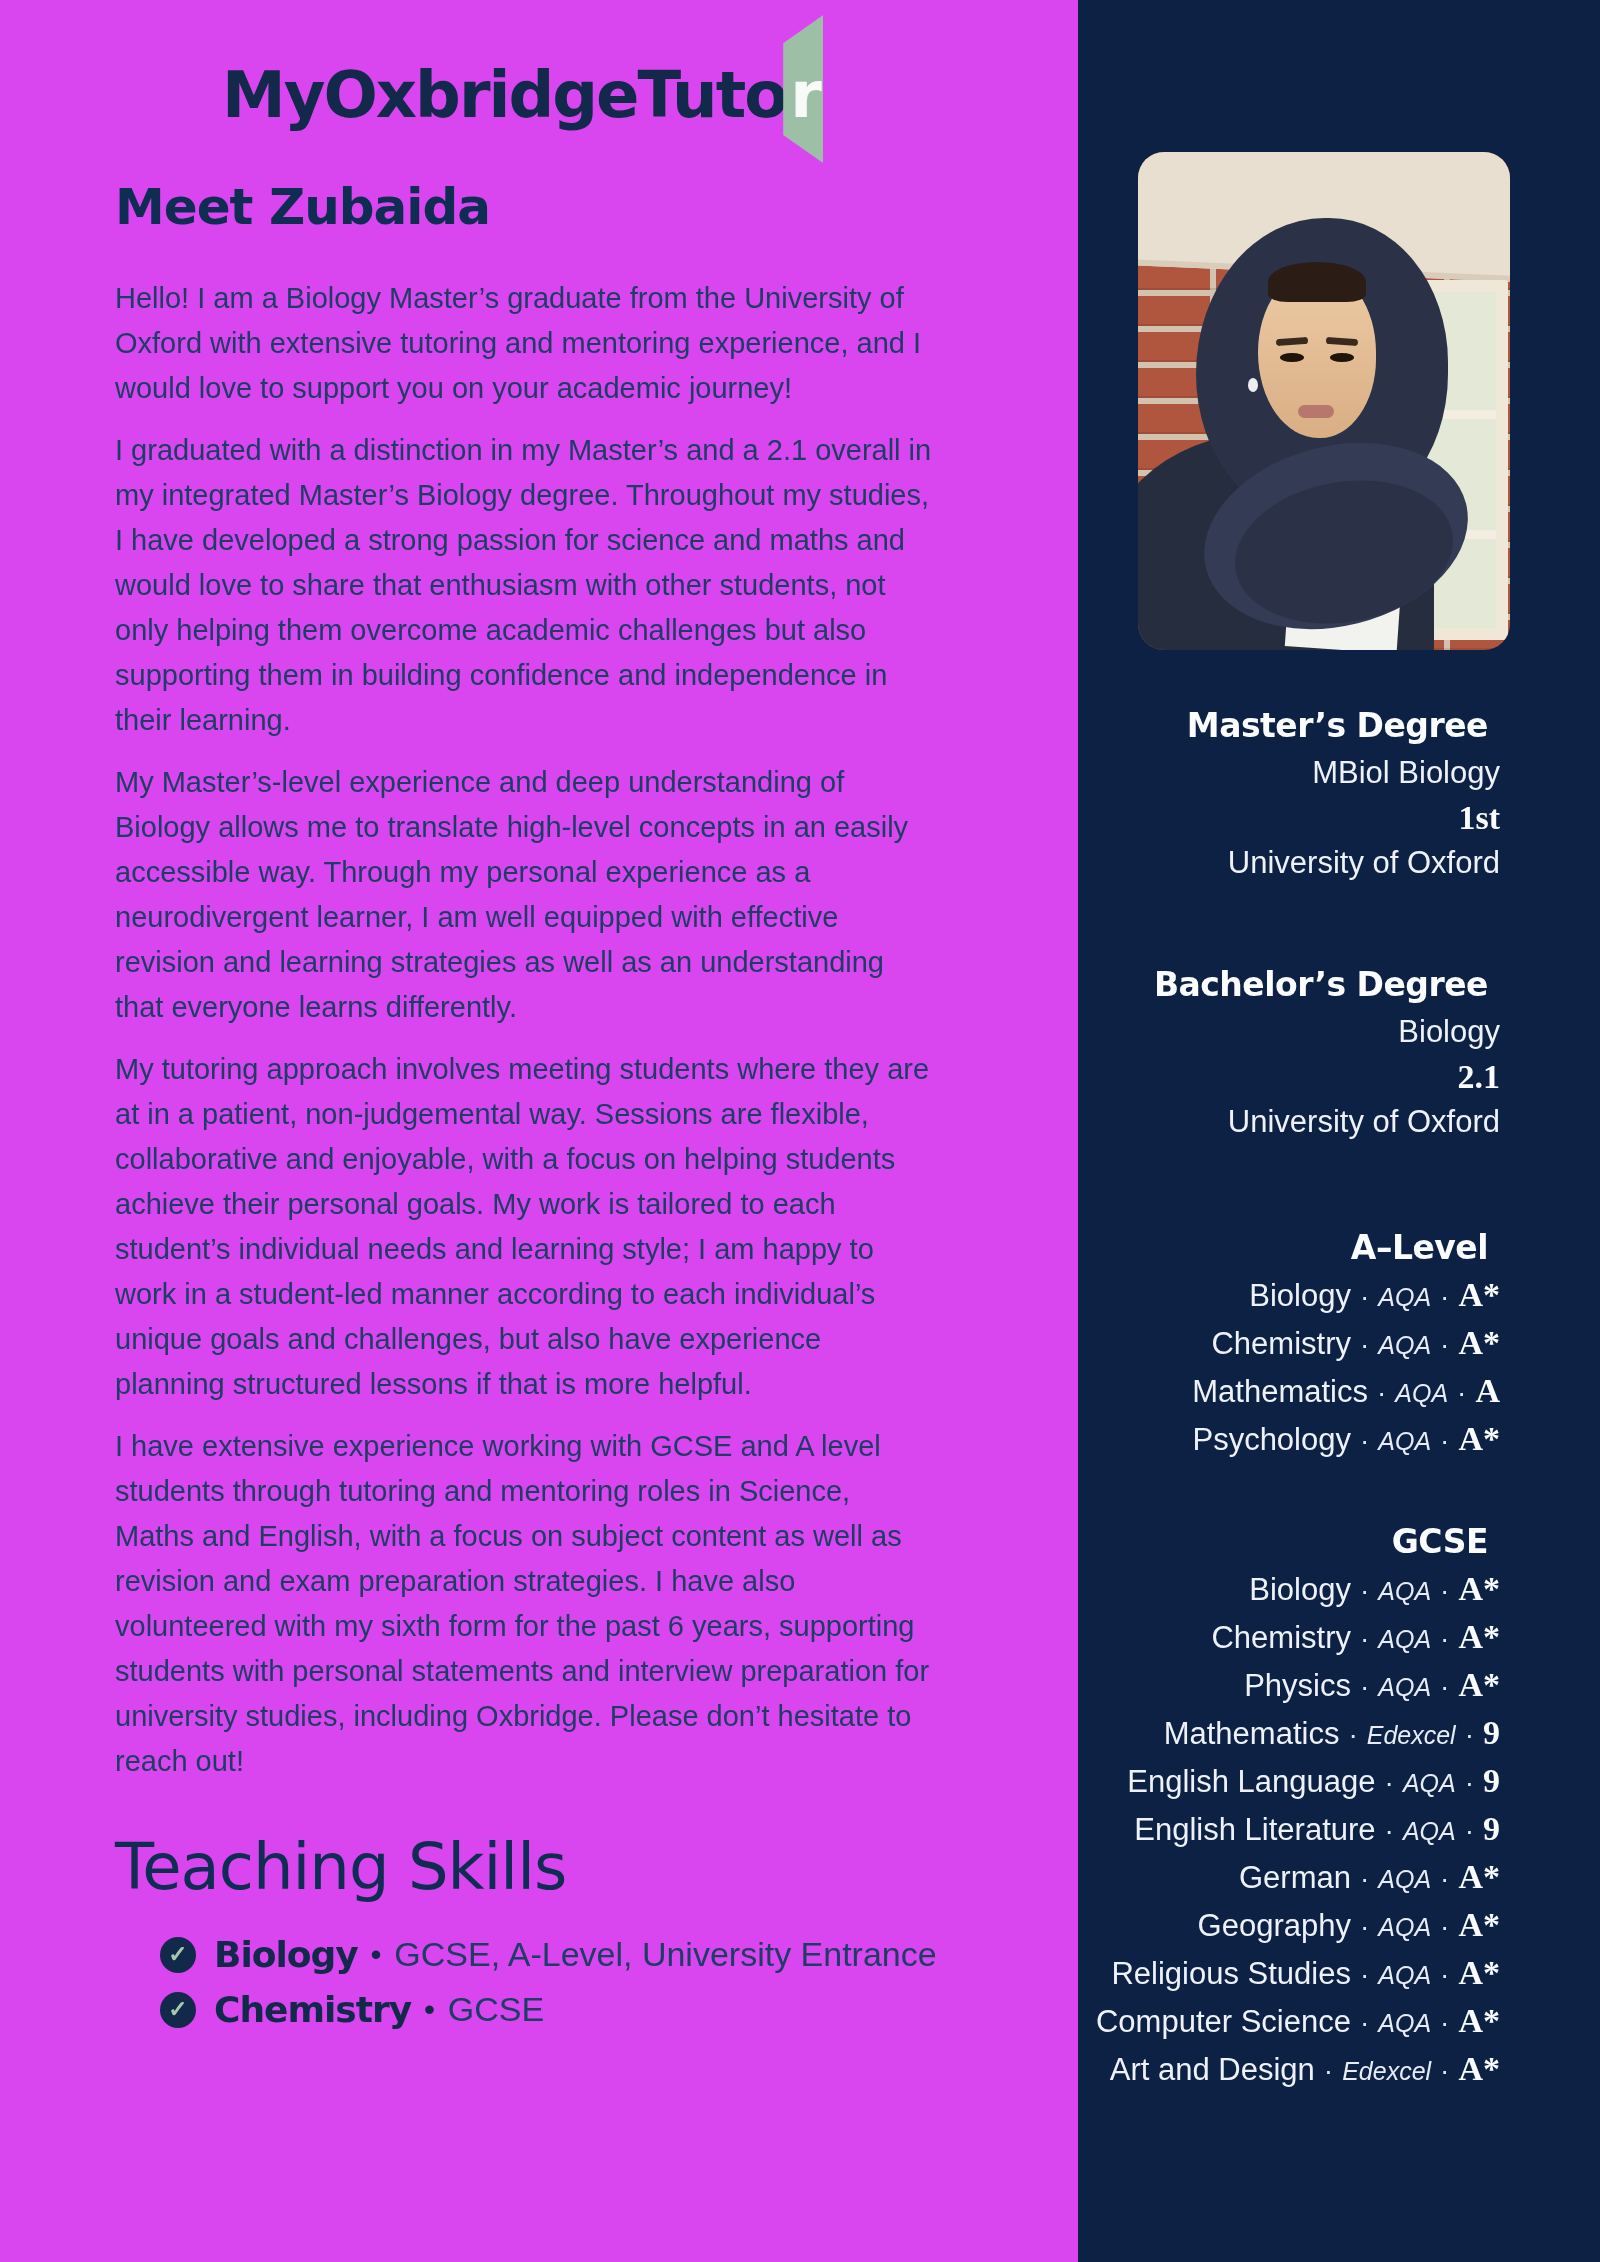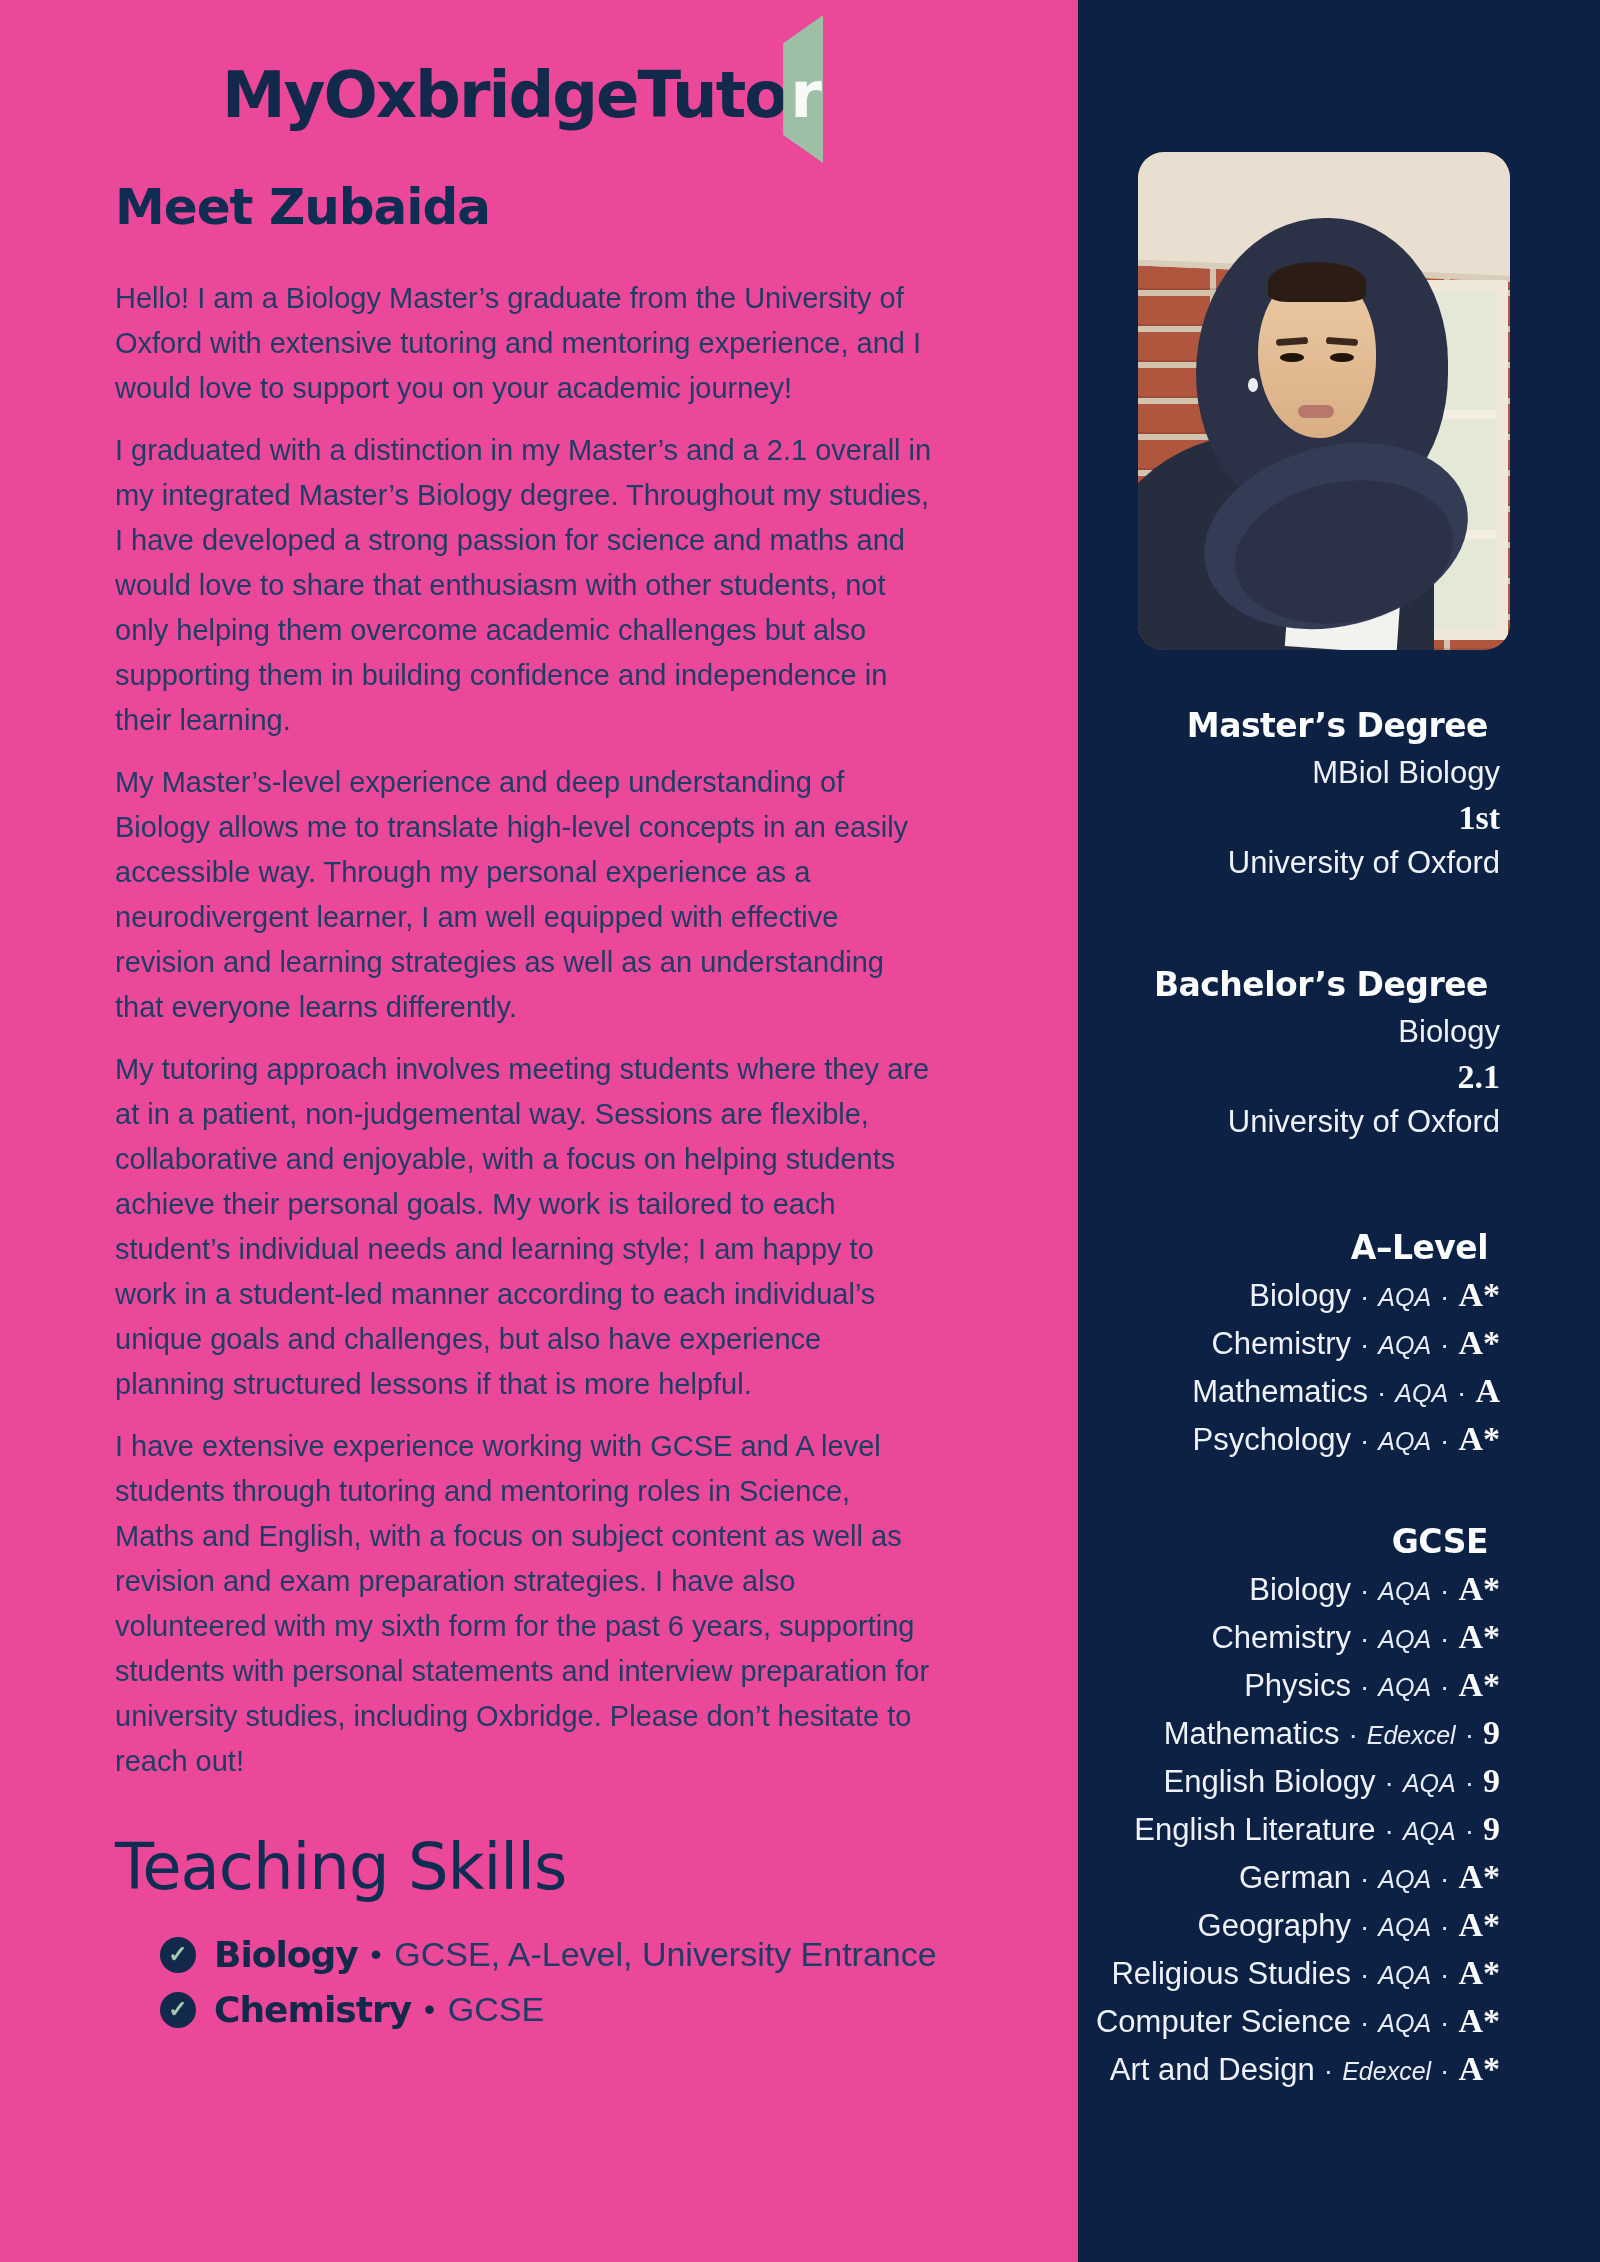--- a/index.html
+++ b/index.html
@@ -1,18 +1,18 @@
 <!DOCTYPE html>
 <html><head>
 <meta charset="utf-8">
 <style>
   html,body{margin:0;padding:0;background:#8a8f94;}
   .page{
     position:relative;width:1600px;height:2262px;margin:0 auto;
-    background:#ec4899;overflow:hidden;
+    background:#d946ef;overflow:hidden;
     font-family:"Liberation Sans",sans-serif;color:#1e3d66;
   }
 
   
   .left-col{position:absolute;top:0;left:0;width:1078px;}
 
   .logo{
     margin:58px 0 0 222px;display:inline-flex;align-items:baseline;
     font-family:"DejaVu Sans",sans-serif;font-weight:700;
     font-size:64px;letter-spacing:-2px;color:#13294b;white-space:nowrap;
@@ -231,21 +231,21 @@
       <div class="result-row"><span>Mathematics</span><span class="sep">·</span><span class="board">AQA</span><span class="sep">·</span><span class="res-grade">A</span></div>
       <div class="result-row"><span>Psychology</span><span class="sep">·</span><span class="board">AQA</span><span class="sep">·</span><span class="res-grade">A*</span></div>
     </section>
 
     <section class="side-section gcse">
       <h3 class="side-heading">GCSE</h3>
       <div class="result-row"><span>Biology</span><span class="sep">·</span><span class="board">AQA</span><span class="sep">·</span><span class="res-grade">A*</span></div>
       <div class="result-row"><span>Chemistry</span><span class="sep">·</span><span class="board">AQA</span><span class="sep">·</span><span class="res-grade">A*</span></div>
       <div class="result-row"><span>Physics</span><span class="sep">·</span><span class="board">AQA</span><span class="sep">·</span><span class="res-grade">A*</span></div>
       <div class="result-row"><span>Mathematics</span><span class="sep">·</span><span class="board">Edexcel</span><span class="sep">·</span><span class="res-grade">9</span></div>
-      <div class="result-row"><span>English Biology</span><span class="sep">·</span><span class="board">AQA</span><span class="sep">·</span><span class="res-grade">9</span></div>
+      <div class="result-row"><span>English Language</span><span class="sep">·</span><span class="board">AQA</span><span class="sep">·</span><span class="res-grade">9</span></div>
       <div class="result-row"><span>English Literature</span><span class="sep">·</span><span class="board">AQA</span><span class="sep">·</span><span class="res-grade">9</span></div>
       <div class="result-row"><span>German</span><span class="sep">·</span><span class="board">AQA</span><span class="sep">·</span><span class="res-grade">A*</span></div>
       <div class="result-row"><span>Geography</span><span class="sep">·</span><span class="board">AQA</span><span class="sep">·</span><span class="res-grade">A*</span></div>
       <div class="result-row"><span>Religious Studies</span><span class="sep">·</span><span class="board">AQA</span><span class="sep">·</span><span class="res-grade">A*</span></div>
       <div class="result-row"><span>Computer Science</span><span class="sep">·</span><span class="board">AQA</span><span class="sep">·</span><span class="res-grade">A*</span></div>
       <div class="result-row"><span>Art and Design</span><span class="sep">·</span><span class="board">Edexcel</span><span class="sep">·</span><span class="res-grade">A*</span></div>
     </section>
 
   </aside>
 </div>

